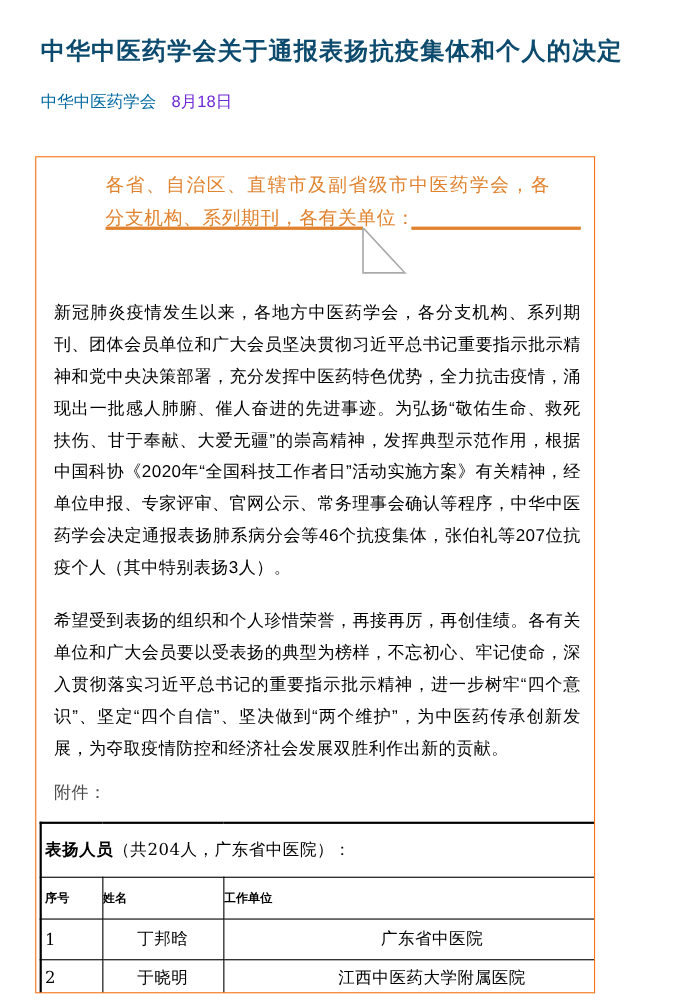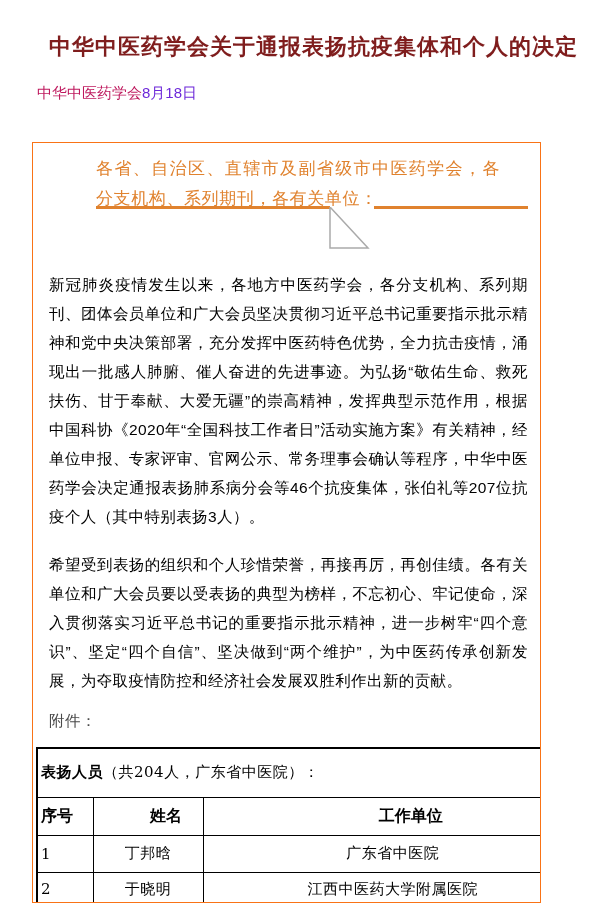--- a/index.html
+++ b/index.html
@@ -2,27 +2,27 @@
 <html><head>
 <meta charset="utf-8">
 <style>
   * { margin:0; padding:0; box-sizing:border-box; }
   html,body { width:612px; height:912px; background:#ffffff; overflow:hidden; }
   body { font-family:"Liberation Sans","DejaVu Sans",sans-serif; }
 
   .page { position:relative; width:612px; height:912px; background:#fff; }
 
   .title {
-    margin:32px 24px 0 49px;
+    margin:32px 24px 0 37px;
     font-size:22px; line-height:30px; font-weight:bold;
-    letter-spacing:1px; color:#7f1d1d;
+    letter-spacing:1px; color:#0c4a6e;
   }
 
   .byline { margin:22px 0 0 37px; font-size:15px; line-height:18px; }
-  .byline .author { color:#be185d; cursor:pointer; }
+  .byline .author { color:#0369a1; margin-right:14px; cursor:pointer; }
   .byline .date { color:#6d28d9; }
 
   .doc-box {
     margin:40px 0 0 32px;
     width:509px; height:761px;
     border:1px solid #f97316;
     overflow:hidden;
     background:#fff;
   }
 
@@ -70,23 +70,23 @@
   col.c-name { width:110px; }
 
   tr.caption-row td {
     height:49px; padding-left:3px;
     font-size:15px; letter-spacing:0.5px;
     vertical-align:middle;
   }
   tr.caption-row .cap-bold { font-weight:bold; }
   tr.caption-row .cap-rest { font-weight:normal; }
 
-  tr.head-row th { height:38px; font-size:16px; font-weight:bold; vertical-align:middle; }
+  tr.head-row th { height:38px; font-size:11px; font-weight:bold; vertical-align:middle; }
   tr.head-row th.h-num { text-align:left; padding-left:3px; }
-  tr.head-row th.h-name, tr.head-row th.h-unit { text-align:center;padding-left:36px; }
+  tr.head-row th.h-name, tr.head-row th.h-unit { text-align:left; }
 
   tr.data-row td { font-size:15px; vertical-align:middle; }
   tr.data-row td.cell-num { text-align:left; padding-left:3px; }
   tr.data-row td.cell-name, tr.data-row td.cell-unit { text-align:center; letter-spacing:0.5px; }
   tr.r1 td { height:37px; }
   tr.r2 td { height:34px; }
 
   tr.clipped-row td { height:10px; padding:0; vertical-align:top; }
   .frag {
     height:4px; margin-top:3px;

